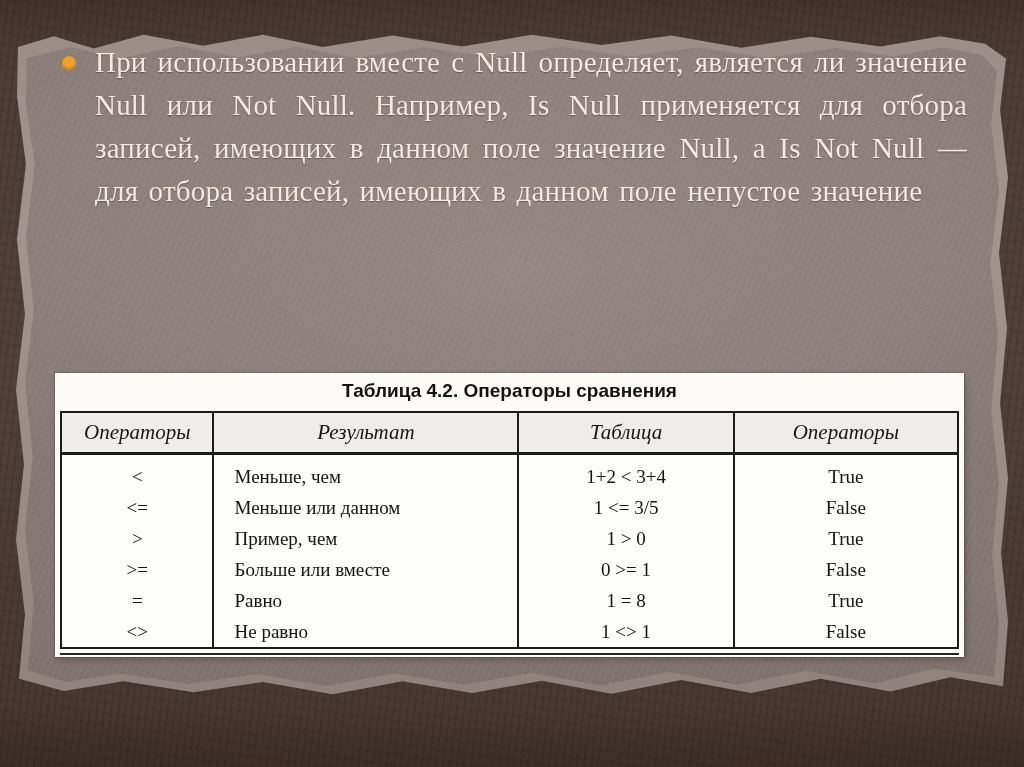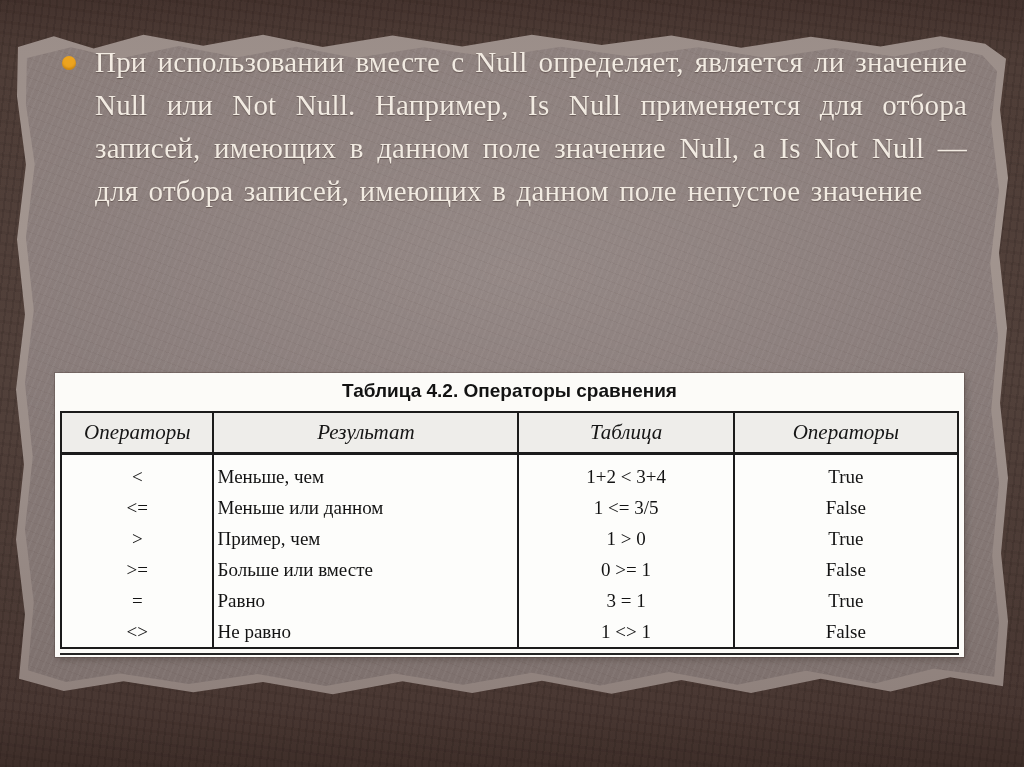--- a/index.html
+++ b/index.html
@@ -154,21 +154,21 @@
     font-family: "Liberation Serif", "DejaVu Serif", serif;
     font-size: 19px;
     color: #141414;
     height: 31px;
     border-left: 2px solid #1b1b1b;
     border-right: 2px solid #1b1b1b;
     vertical-align: middle;
     padding: 0 4px;
     text-align: center;
   }
-  table.cmp td.col-desc { text-align: left; padding-left: 3px; }
+  table.cmp td.col-desc { text-align: left; padding-left: 20px; }
   table.cmp tr.first td { padding-top: 6px; }
   .bottom-rule {
     height: 2px;
     background: #242424;
     margin: 4px 5px 0 5px;
   }
 </style>
 </head>
 <body>
 
@@ -219,21 +219,21 @@
       </tr>
       <tr>
         <td>&gt;=</td>
         <td class="col-desc">Больше или вместе</td>
         <td>0 &gt;= 1</td>
         <td>False</td>
       </tr>
       <tr>
         <td>=</td>
         <td class="col-desc">Равно</td>
-        <td>3 = 1</td>
+        <td>1 = 8</td>
         <td>True</td>
       </tr>
       <tr>
         <td>&lt;&gt;</td>
         <td class="col-desc">Не равно</td>
         <td>1 &lt;&gt; 1</td>
         <td>False</td>
       </tr>
     </tbody>
   </table>

